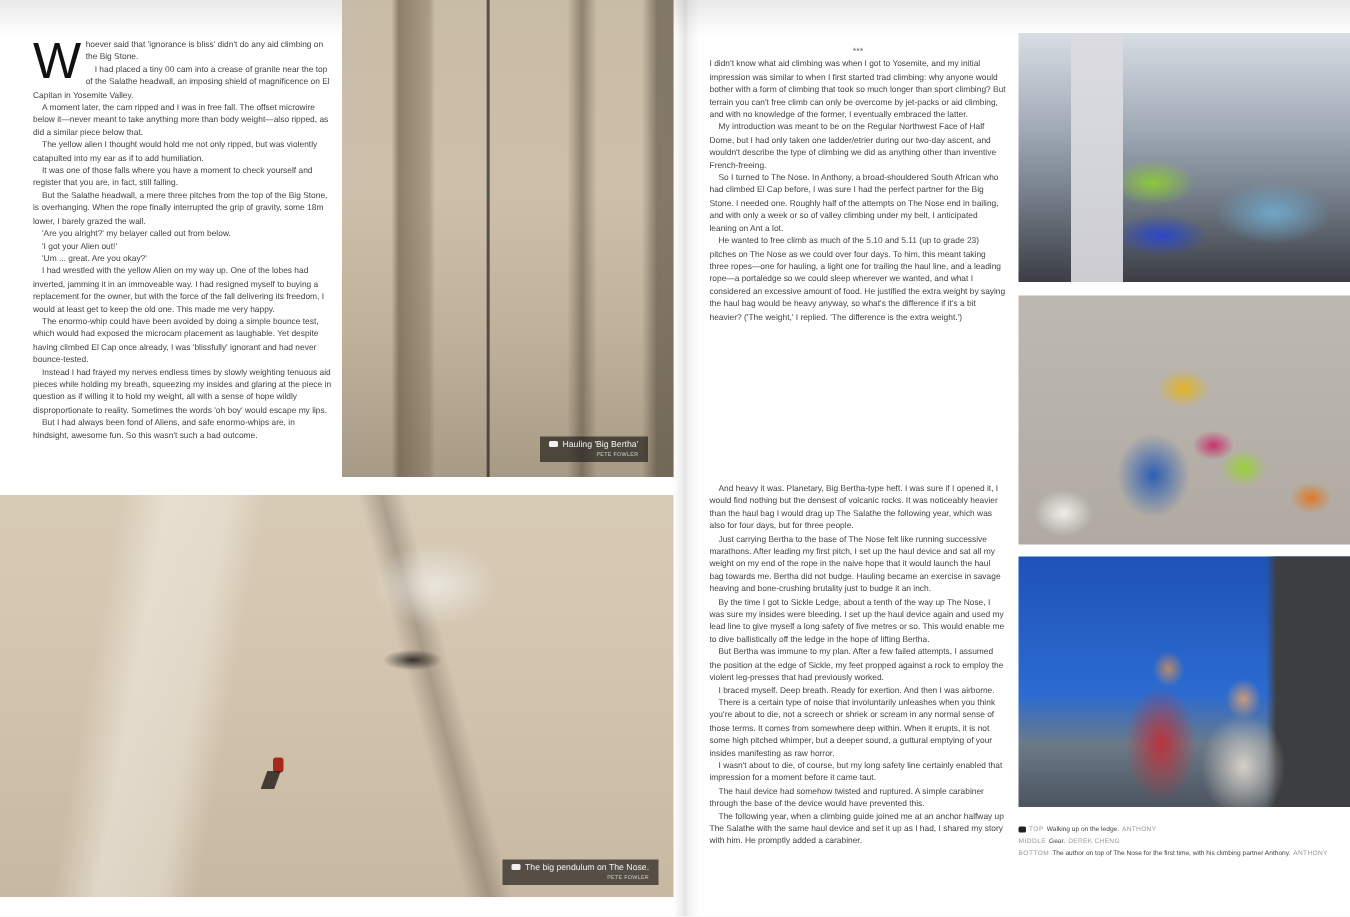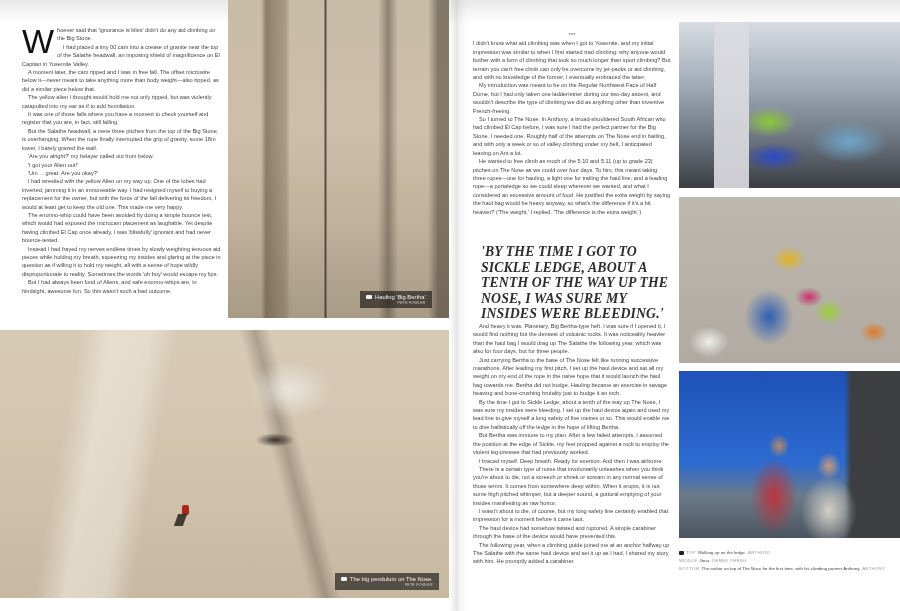--- a/index.html
+++ b/index.html
@@ -106,21 +106,20 @@
   <div class="gutter"></div>
 
   <div class="col col2">
     <p class="sep">***</p>
     <p class="noind">I didn't know what aid climbing was when I got to Yosemite, and my initial impression was similar to when I first started trad climbing: why anyone would bother with a form of climbing that took so much longer than sport climbing? But terrain you can't free climb can only be overcome by jet-packs or aid climbing, and with no knowledge of the former, I eventually embraced the latter.</p>
     <p>My introduction was meant to be on the Regular Northwest Face of Half Dome, but I had only taken one ladder/etrier during our two-day ascent, and wouldn't describe the type of climbing we did as anything other than inventive French-freeing.</p>
     <p>So I turned to The Nose. In Anthony, a broad-shouldered South African who had climbed El Cap before, I was sure I had the perfect partner for the Big Stone. I needed one. Roughly half of the attempts on The Nose end in bailing, and with only a week or so of valley climbing under my belt, I anticipated leaning on Ant a lot.</p>
     <p>He wanted to free climb as much of the 5.10 and 5.11 (up to grade 23) pitches on The Nose as we could over four days. To him, this meant taking three ropes—one for hauling, a light one for trailing the haul line, and a leading rope—a portaledge so we could sleep wherever we wanted, and what I considered an excessive amount of food. He justified the extra weight by saying the haul bag would be heavy anyway, so what's the difference if it's a bit heavier? ('The weight,' I replied. 'The difference is the extra weight.')</p>
   </div>
 
-  <div class="pull">'BY THE TIME I GOT TO SICKLE LEDGE, ABOUT A TENTH OF THE WAY UP THE NOSE, I WAS SURE MY INSIDES WERE BLEEDING.'</div>
 
   <div class="col col3">
     <p>And heavy it was. Planetary, Big Bertha-type heft. I was sure if I opened it, I would find nothing but the densest of volcanic rocks. It was noticeably heavier than the haul bag I would drag up The Salathe the following year, which was also for four days, but for three people.</p>
     <p>Just carrying Bertha to the base of The Nose felt like running successive marathons. After leading my first pitch, I set up the haul device and sat all my weight on my end of the rope in the naive hope that it would launch the haul bag towards me. Bertha did not budge. Hauling became an exercise in savage heaving and bone-crushing brutality just to budge it an inch.</p>
     <p>By the time I got to Sickle Ledge, about a tenth of the way up The Nose, I was sure my insides were bleeding. I set up the haul device again and used my lead line to give myself a long safety of five metres or so. This would enable me to dive ballistically off the ledge in the hope of lifting Bertha.</p>
     <p>But Bertha was immune to my plan. After a few failed attempts, I assumed the position at the edge of Sickle, my feet propped against a rock to employ the violent leg-presses that had previously worked.</p>
     <p>I braced myself. Deep breath. Ready for exertion. And then I was airborne.</p>
     <p>There is a certain type of noise that involuntarily unleashes when you think you're about to die, not a screech or shriek or scream in any normal sense of those terms. It comes from somewhere deep within. When it erupts, it is not some high pitched whimper, but a deeper sound, a guttural emptying of your insides manifesting as raw horror.</p>
     <p>I wasn't about to die, of course, but my long safety line certainly enabled that impression for a moment before it came taut.</p>
     <p>The haul device had somehow twisted and ruptured. A simple carabiner through the base of the device would have prevented this.</p>

